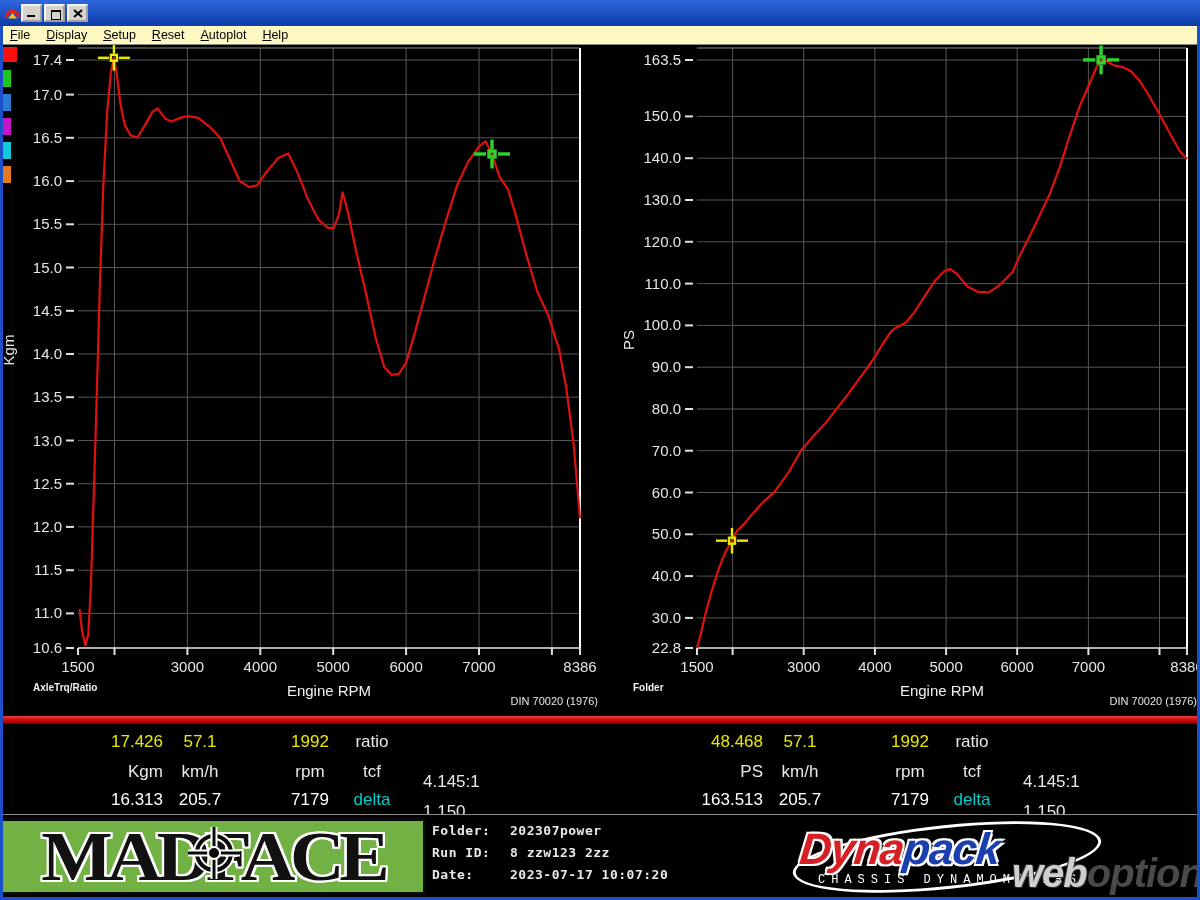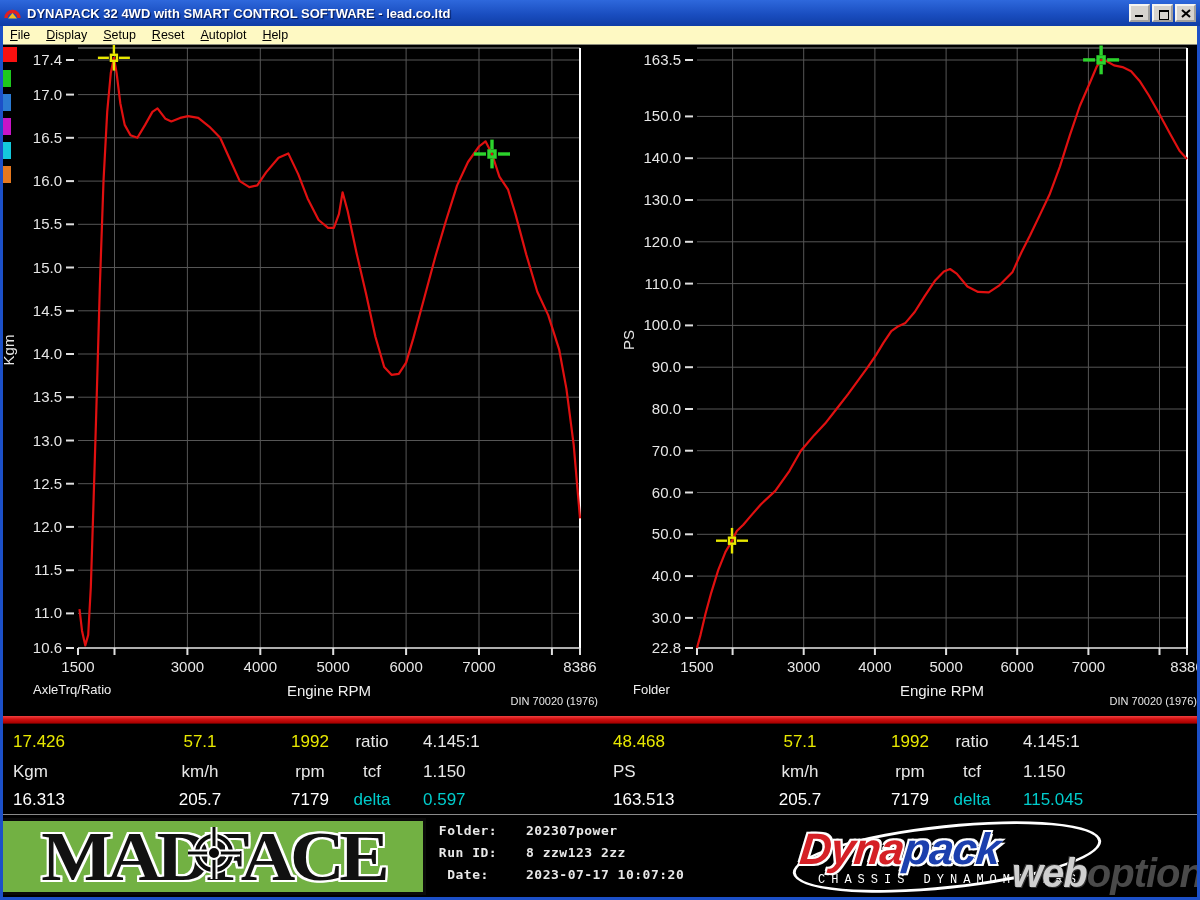--- a/index.html
+++ b/index.html
@@ -22,49 +22,49 @@
     border-bottom:1px solid #8a8a7a;box-sizing:border-box;display:flex;align-items:center;padding-left:2px;}
   .menu-item{font-size:12.5px;color:#000;padding:1px 8px;cursor:default;}
   .menu-item u{text-decoration:underline;}
   
   #charts{position:absolute;left:0;top:44px;width:1200px;height:672px;}
   .tick{fill:#e6e6e6;font-size:15px;font-family:"Liberation Sans",sans-serif;}
   .chips{position:absolute;left:2px;top:47px;width:20px;}
   .chip{width:8px;height:17px;margin:0 0 7px 1px;}
   .chip-big{width:15px;height:15px;margin:0 0 8px 0;}
   .axis-caption{position:absolute;color:#f0f0f0;font-size:15px;}
-  .axis-caption.bold{font-weight:normal;font-size:13px;}
+  .axis-caption.bold{font-weight:bold;font-size:10px;}
   .axis-caption.center{text-align:center;width:200px;}
   .din{position:absolute;color:#e8e8e8;font-size:11px;width:178px;text-align:right;}
   
   .redbar{position:absolute;left:0;top:716px;width:1200px;height:7px;
     background:linear-gradient(180deg,#f04040 0%,#d01010 45%,#a80000 100%);
     border-bottom:1px solid #600;}
   
   .readout-half{position:absolute;top:724px;width:600px;height:90px;}
   .cell{position:absolute;height:22px;font-size:17px;color:#e8e8e8;white-space:nowrap;}
-  .c1{left:13px;width:150px;text-align:left;}
+  .c1{left:13px;width:150px;text-align:right;}
   .c2{left:145px;width:110px;text-align:center;}
   .c3{left:255px;width:110px;text-align:center;}
   .c4{left:332px;width:80px;text-align:center;}
-  .c5{left:423px;width:160px;text-align:left;}
+  .c5{left:423px;width:160px;text-align:left;margin-top:40px;}
   .r1{top:8px;} .r2{top:38px;} .r3{top:66px;}
   .yellow{color:#e8e800;} .green{color:#ffffff;} .cyan{color:#00cccc;} .white{color:#e8e8e8;}
   
   .footer{position:absolute;left:0;top:814px;width:1200px;height:83px;background:#000;border-top:1px solid #8a8a8a;box-sizing:border-box;}
   .madface{position:absolute;left:0;top:3px;width:426px;height:77px;background:#72b143;
     border:3px solid #0a0a0a;box-sizing:border-box;display:flex;align-items:center;justify-content:center;overflow:hidden;}
   .madface .word{font-family:"Liberation Serif",serif;font-weight:bold;font-size:70px;color:#111;
     letter-spacing:-5px;transform:scaleY(1.0) scaleX(1.08);line-height:1;
     text-shadow:-2px -2px 0 #fff,2px -2px 0 #fff,-2px 2px 0 #fff,2px 2px 0 #fff,0 -2px 0 #fff,0 2px 0 #fff,-2px 0 0 #fff,2px 0 0 #fff;}
   .scope{position:absolute;left:186px;top:10px;}
   .runinfo{position:absolute;left:432px;top:8px;font-family:"DejaVu Sans Mono",monospace;
     font-size:13px;font-weight:bold;color:#e8e8e8;letter-spacing:0.5px;}
   .runinfo .row{display:flex;margin-bottom:7px;}
-  .runinfo .lbl{width:72px;text-align:center;margin-right:22px;}
+  .runinfo .lbl{width:72px;text-align:left;margin-right:6px;}
   .dynapack{position:absolute;left:788px;top:6px;width:318px;height:70px;}
   .swoosh{position:absolute;left:4px;top:4px;width:304px;height:58px;border:3px solid #fff;
     border-radius:50%;transform:rotate(-6deg);}
   .dynaword{position:absolute;left:12px;top:6px;font-style:italic;font-weight:bold;font-size:44px;
     letter-spacing:-1px;line-height:1;transform:skewX(-6deg);
     text-shadow:-2px -2px 0 #fff,2px -2px 0 #fff,-2px 2px 0 #fff,2px 2px 0 #fff;}
   .dyna-red{color:#d52026;} .dyna-blue{color:#1b3fae;}
   .dynasub{position:absolute;left:30px;top:52px;color:#fff;font-size:12px;letter-spacing:6px;white-space:nowrap;font-family:Liberation Mono, monospace;}
   .watermark{position:absolute;left:1012px;top:36px;font-style:italic;font-weight:bold;
     font-size:40px;letter-spacing:-1px;white-space:nowrap;z-index:5;}
@@ -81,21 +81,20 @@
 
 <div class="app">
 
   <div class="titlebar">
     <span class="app-icon">
       <svg width="17" height="17" viewBox="0 0 17 17">
         <path d="M2 13 A6.5 6.5 0 1 1 15 13" fill="none" stroke="#e02020" stroke-width="3.4"></path>
         <path d="M4 13.5 L13 13.5 L8.5 8 Z" fill="#f0c020"></path>
       </svg>
     </span>
-    <span class="title">DYNAPACK 32 4WD with SMART CONTROL SOFTWARE - lead.co.ltd</span>
     <div class="winbtns">
       <div class="winbtn">
           <div class="glyph-min"></div>
         </div>
       <div class="winbtn">
           <div class="glyph-restore"></div>
         </div>
       <div class="winbtn">
         <svg width="10" height="9" viewBox="0 0 10 9">
           <line x1="1" y1="1" x2="9" y2="8" stroke="#000" stroke-width="2"></line>

